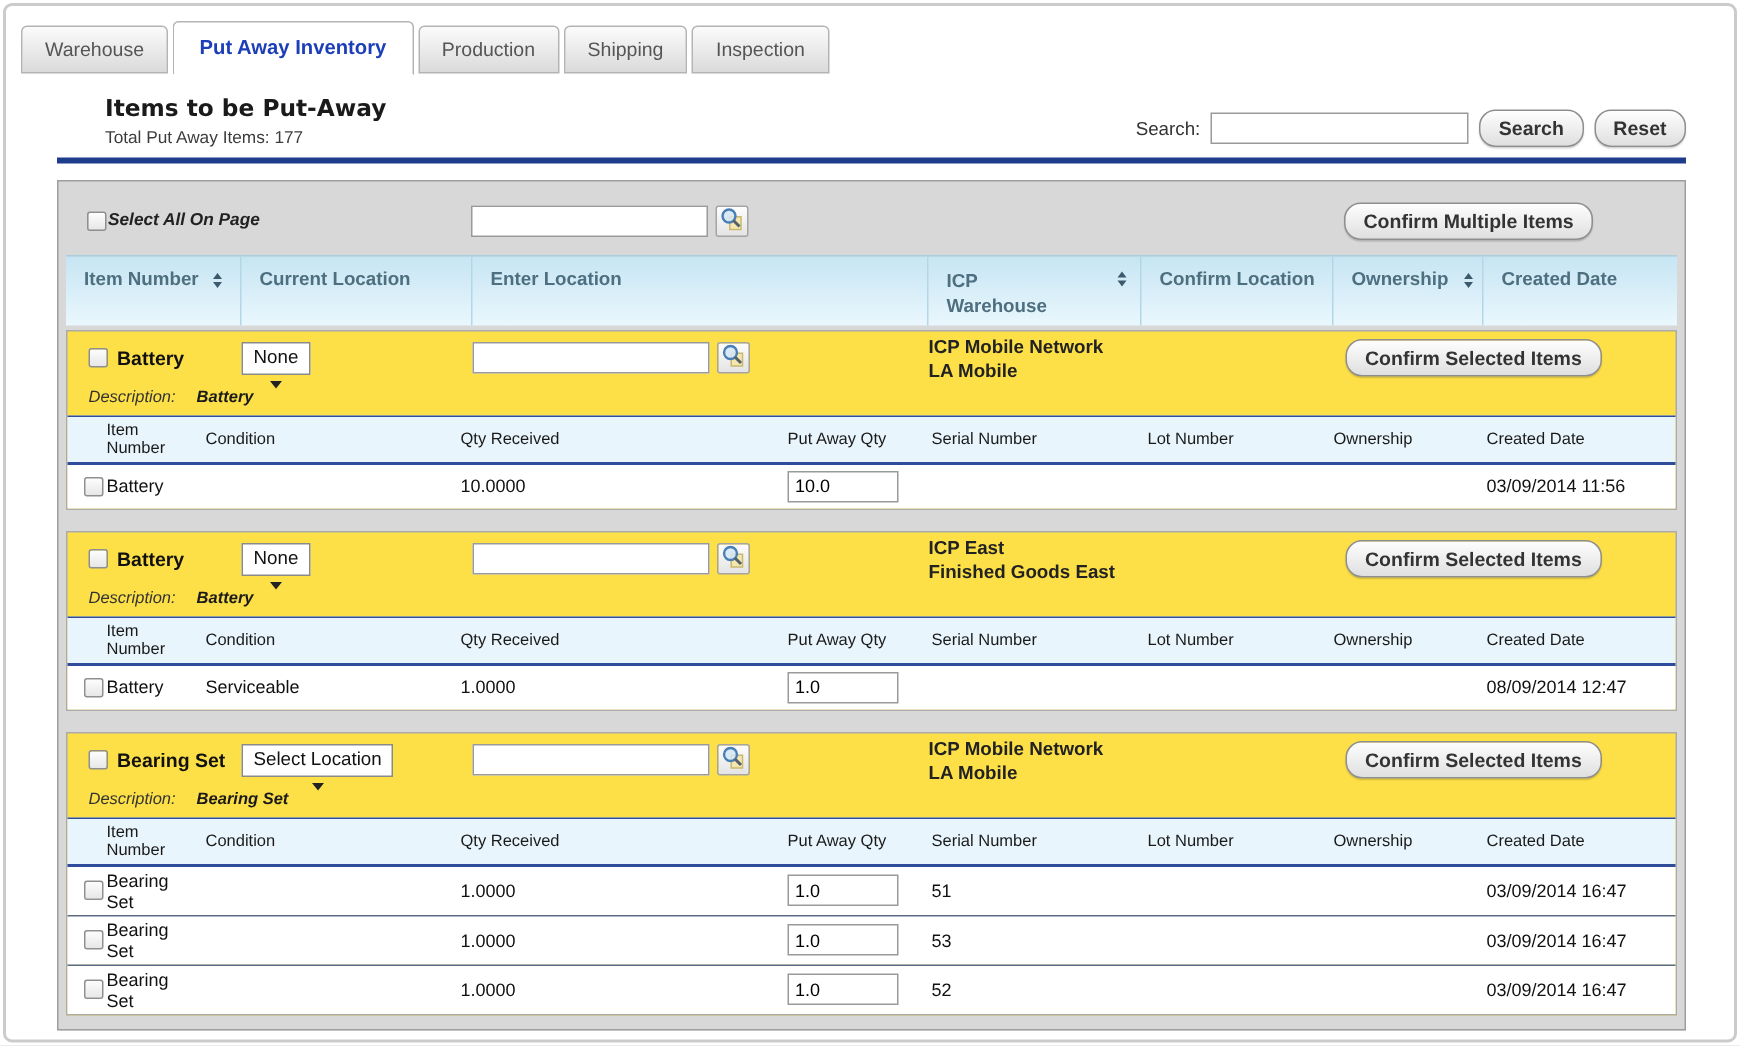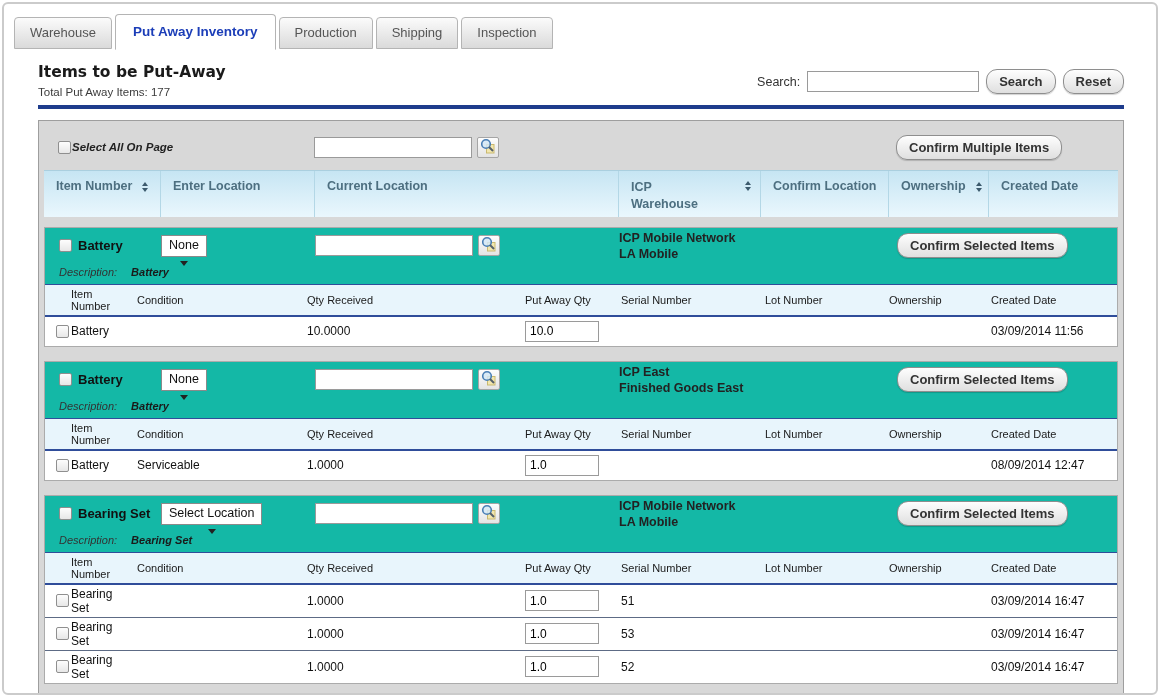--- a/index.html
+++ b/index.html
@@ -24,21 +24,21 @@
     font-size: 13px; color: #555; cursor: pointer; white-space: nowrap;
   }
   .tab.active {
     background: #fff; border-bottom: 1px solid #fff;
     padding: 9px 17px 10px; margin-bottom: -1px;
     font-weight: bold; color: #1c3eb8; font-size: 13.5px; margin-top: 37px;
   }
 
   
   .content { padding: 14px 32px 0 34px; }
-  .titlerow { display: flex; justify-content: space-between; align-items: center; }
+  .titlerow { display: flex; justify-content: space-between; align-items: flex-end; margin-left: 32px; }
   .page-title { font-family: "DejaVu Sans", sans-serif; font-size: 15.5px; font-weight: bold; color: #1a1a1a; }
   .total { font-size: 11.5px; color: #3c3c3c; margin-top: 5px; }
   .searchrow { display: flex; align-items: center; gap: 7px; margin-top: 2px; }
   .searchrow label { font-size: 12.5px; color: #333; }
   .search-input { width: 172px; height: 21px; border: 1px solid #9a9a9a; padding: 2px 4px; font-size: 12px; }
   .btn {
     background: linear-gradient(#fefefe, #dfdfdf);
     border: 1px solid #8e8e8e; border-radius: 11px;
     font-weight: bold; color: #333; font-size: 13px;
     padding: 4px 12px; cursor: pointer;
@@ -88,21 +88,21 @@
   }
   .mh-cell + .mh-cell { border-left: 1px solid #b3d7e6; }
   .mh-label.wrap { max-width: 86px; line-height: 1.35; }
   .sort { display: inline-flex; flex-direction: column; align-items: center; margin-left: 10px; margin-top: 3px; cursor: pointer; }
   .sort i { display: block; width: 0; height: 0; border-left: 3.5px solid transparent; border-right: 3.5px solid transparent; }
   .sort .s-up { border-bottom: 4.5px solid #3c5a6d; }
   .sort .s-down { border-top: 4.5px solid #3c5a6d; margin-top: 2px; }
   .sort.abs { position: absolute; right: 9px; top: 10px; margin: 0; }
 
   
-  .group { border: 1px solid #ababab; margin-top: 10px; margin-bottom: 14px; background: #14b8a6; }
+  .group { border: 1px solid #ababab; margin-top: 3px; margin-bottom: 14px; background: #fde047; }
   .group:last-of-type { margin-bottom: 2px; }
   .g-top { align-items: center; height: 36px; }
   .g-item { grid-column: 1; display: flex; align-items: center; gap: 6px; padding-left: 14px; font-size: 13px; font-weight: bold; color: #111; }
   .g-sel { grid-column: 2; }
   .g-enter { grid-column: 3; display: flex; align-items: center; gap: 5px; }
   .g-wh { grid-column: 4 / span 2; font-size: 12.5px; font-weight: bold; color: #222; line-height: 1.3; }
   .g-btn { grid-column: 6 / span 2; padding-left: 8px; }
   .selbox {
     display: inline-flex; align-items: center; justify-content: space-between;
     border: 1px solid #8a8a8a; background: #fff; height: 22px;
@@ -181,24 +181,24 @@
 
       <div class="maingrid mainhdr">
         <div class="mh-cell">
           <span class="mh-label">Item Number</span>
           <span class="sort">
               <i class="s-up"></i>
               <i class="s-down"></i>
             </span>
         </div>
         <div class="mh-cell">
+          <span class="mh-label">Current Location</span>
+        </div>
+        <div class="mh-cell">
           <span class="mh-label">Enter Location</span>
-        </div>
-        <div class="mh-cell">
-          <span class="mh-label">Current Location</span>
         </div>
         <div class="mh-cell">
           <span class="mh-label wrap">ICP Warehouse</span>
           <span class="sort abs">
               <i class="s-up"></i>
               <i class="s-down"></i>
             </span>
         </div>
         <div class="mh-cell">
           <span class="mh-label">Confirm Location</span>

